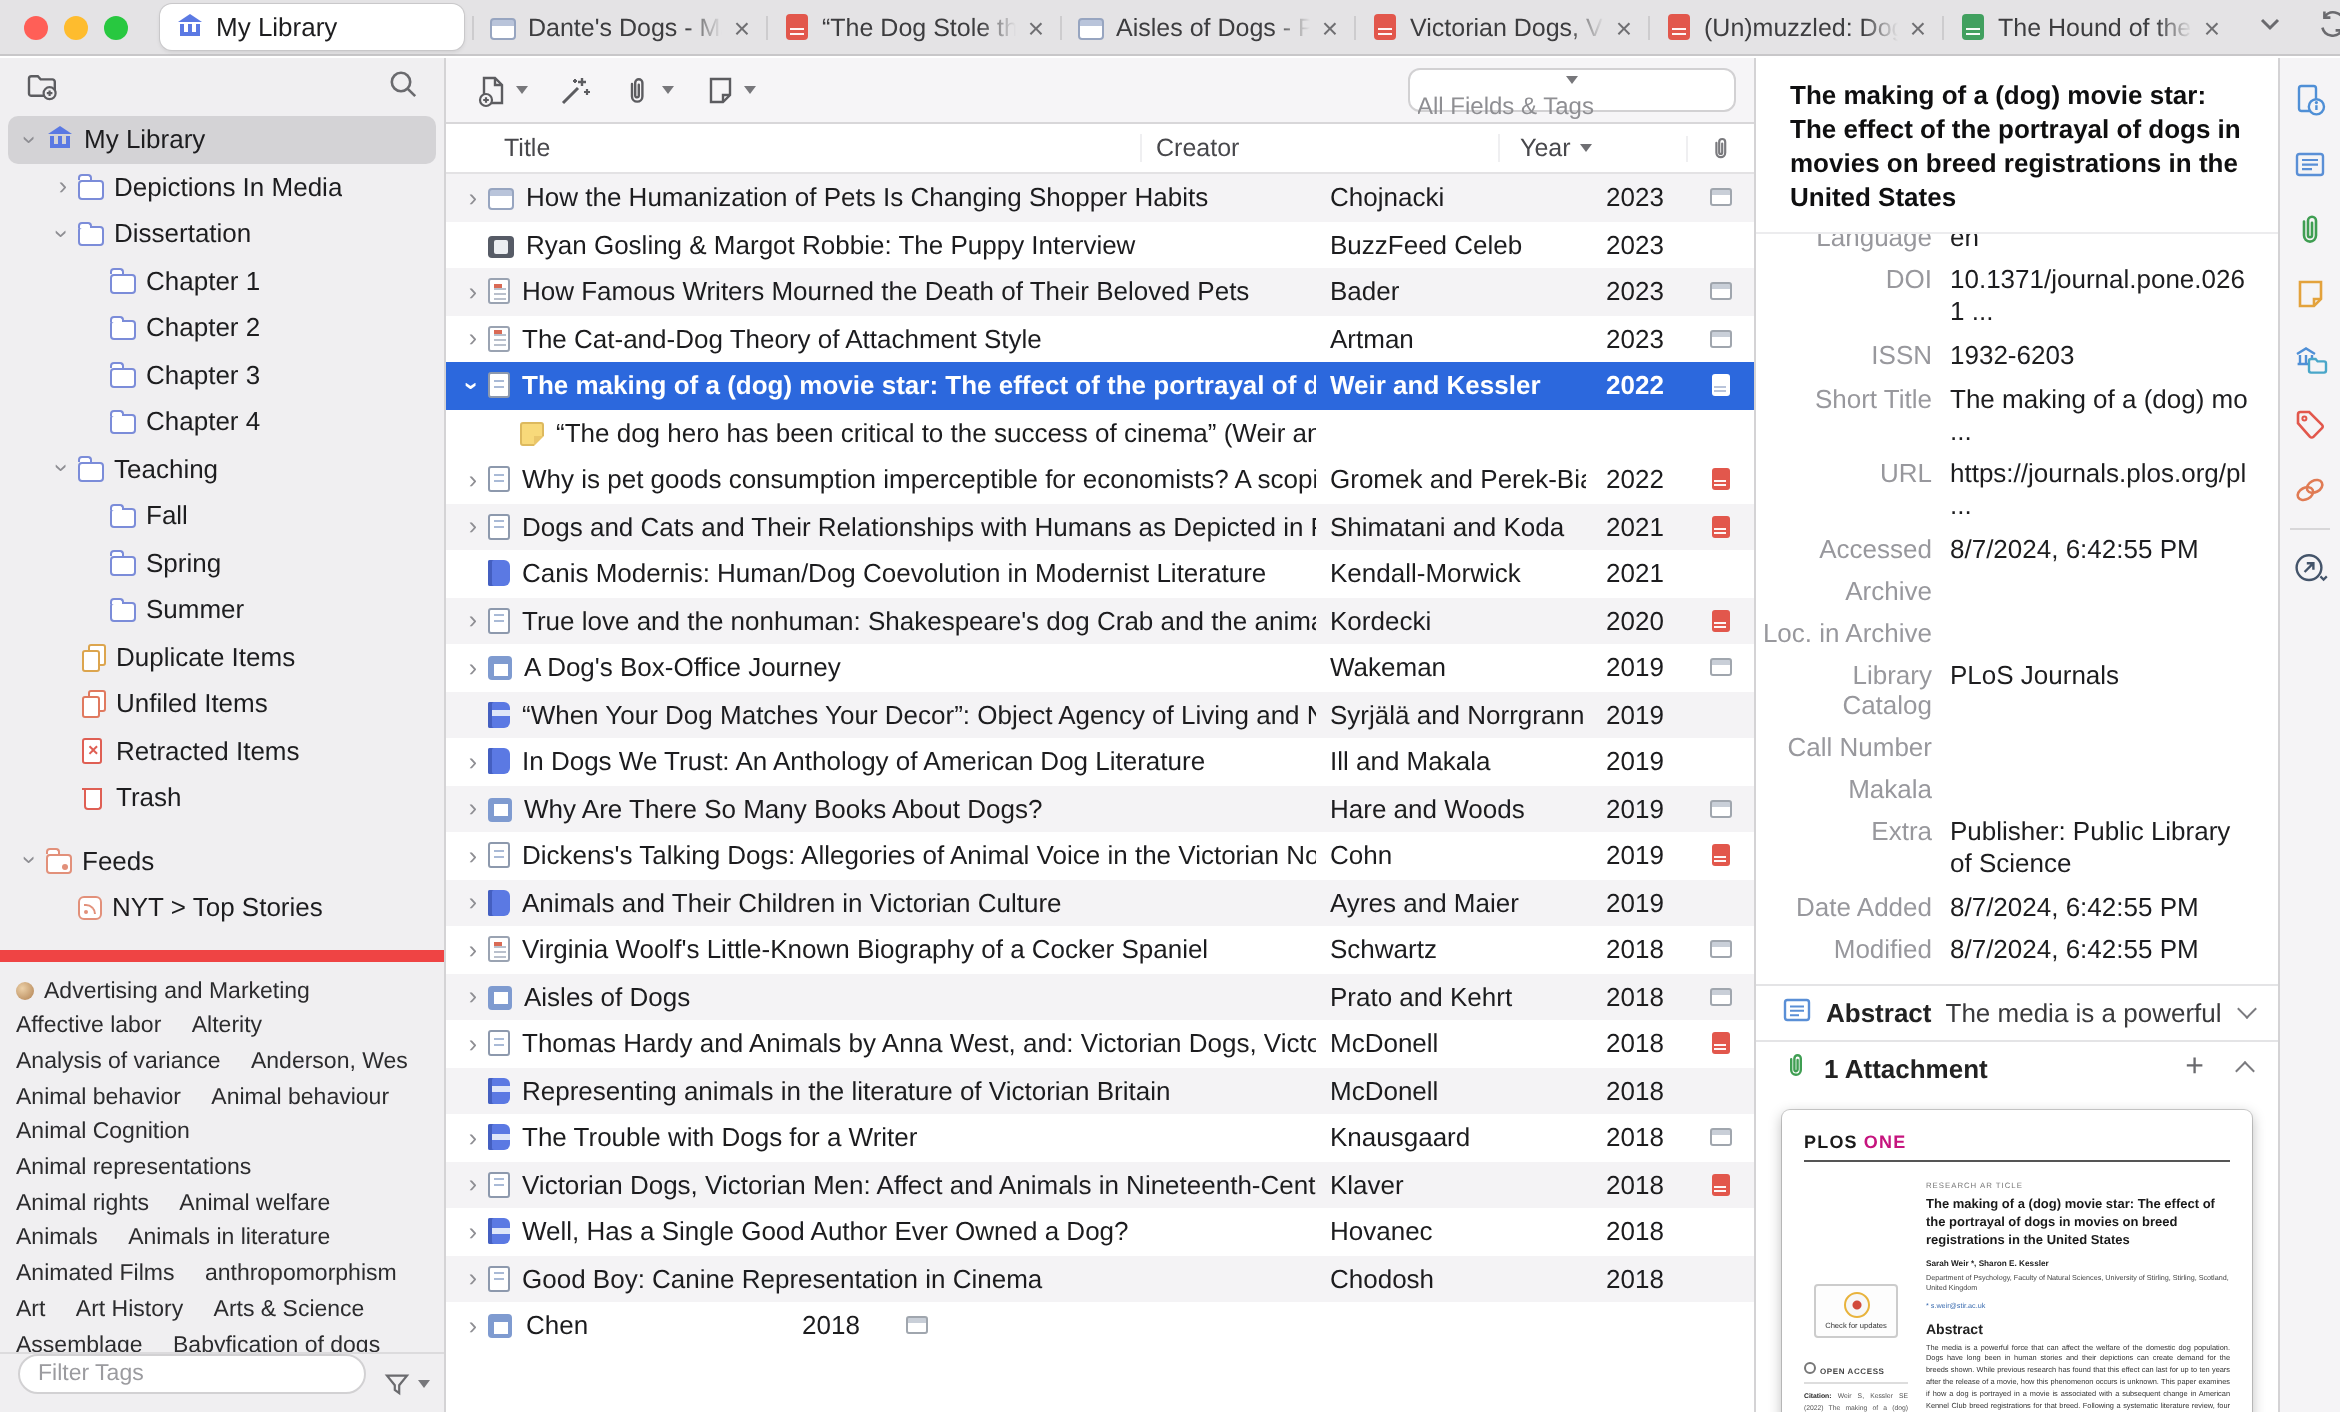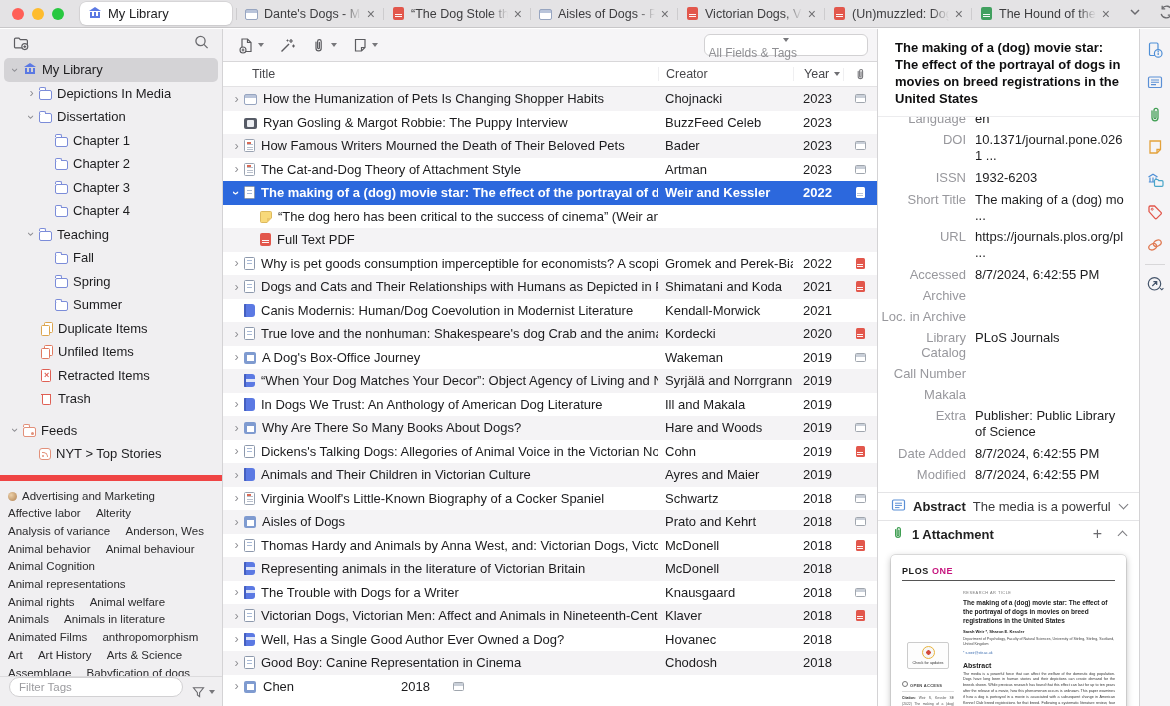--- a/index.html
+++ b/index.html
@@ -116,21 +116,21 @@
          border-right:1px solid #d4d3d5;display:flex;flex-direction:column;}
   .it-toolbar{height:33px;flex:none;background:#f6f5f7;border-bottom:1px solid #d8d7d9;
               display:flex;align-items:center;padding:0 10px;gap:6px;position:relative;}
   .tool{display:flex;align-items:center;gap:3px;padding:2px 4px;border-radius:4px;}
   .caret{width:0;height:0;border-left:3.5px solid transparent;border-right:3.5px solid transparent;border-top:4px solid #77777b;}
   .it-search{position:absolute;right:9px;top:5px;width:164px;height:22px;border:1px solid #d2d1d3;border-radius:6px;
              background:#fff;display:flex;align-items:center;padding:0 7px;gap:3px;flex-direction:column;}
   .it-search input{border:none;outline:none;flex:1;font-size:12px;color:#333;background:transparent;min-width:0;font-family:inherit;}
   .it-search input::placeholder{color:#8f8f93;}
   .it-header{height:25px;flex:none;border-bottom:1px solid #e3e2e4;display:flex;align-items:center;
-             font-size:12.5px;color:#48484c;background:#fff;}
+             font-size:12.5px;color:#48484c;background:#fff;gap:44px;}
   .h-title{flex:1;padding-left:29px;}
   .h-creator{width:135px;flex:none;padding-left:7px;border-left:1px solid #efeff1;}
   .h-year{width:50px;flex:none;display:flex;align-items:center;gap:5px;padding-left:10px;border-left:1px solid #efeff1;}
   .h-att{width:34px;flex:none;display:flex;justify-content:center;border-left:1px solid #efeff1;}
   .sortcaret{width:0;height:0;border-left:3.5px solid transparent;border-right:3.5px solid transparent;border-top:4px solid #6f6f73;}
   .rows{flex:1;overflow:hidden;}
   .irow{height:23.5px;display:flex;align-items:center;padding-left:6px;color:#1c1c1e;}
   .irow.even{background:#f4f3f5;}
   .irow.selected{background:#2c68dd;color:#fff;font-weight:bold;}
   .irow.selected .twisty{color:#fff;}
@@ -575,28 +575,20 @@
 
         <div class="irow odd child">
           <span class="twisty tw-none"></span>
           <span class="gi ic-note"></span>
           <span class="ititle">“The dog hero has been critical to the success of cinema” (Weir and Kes...</span>
           <span class="icreator"></span>
           <span class="iyear"></span>
           <span class="iatt"></span>
         </div>
 
-        <div class="irow even child">
-          <span class="twisty tw-none"></span>
-          <span class="gi ic-pdf"></span>
-          <span class="ititle">Full Text PDF</span>
-          <span class="icreator"></span>
-          <span class="iyear"></span>
-          <span class="iatt"></span>
-        </div>
 
         <div class="irow odd">
           <span class="twisty tw-closed"></span>
           <span class="gi ic-article"></span>
           <span class="ititle">Why is pet goods consumption imperceptible for economists? A scoping re...</span>
           <span class="icreator">Gromek and Perek-Bia...</span>
           <span class="iyear">2022</span>
           <span class="iatt">
             <span class="gi att-pdf"></span>
           </span>

